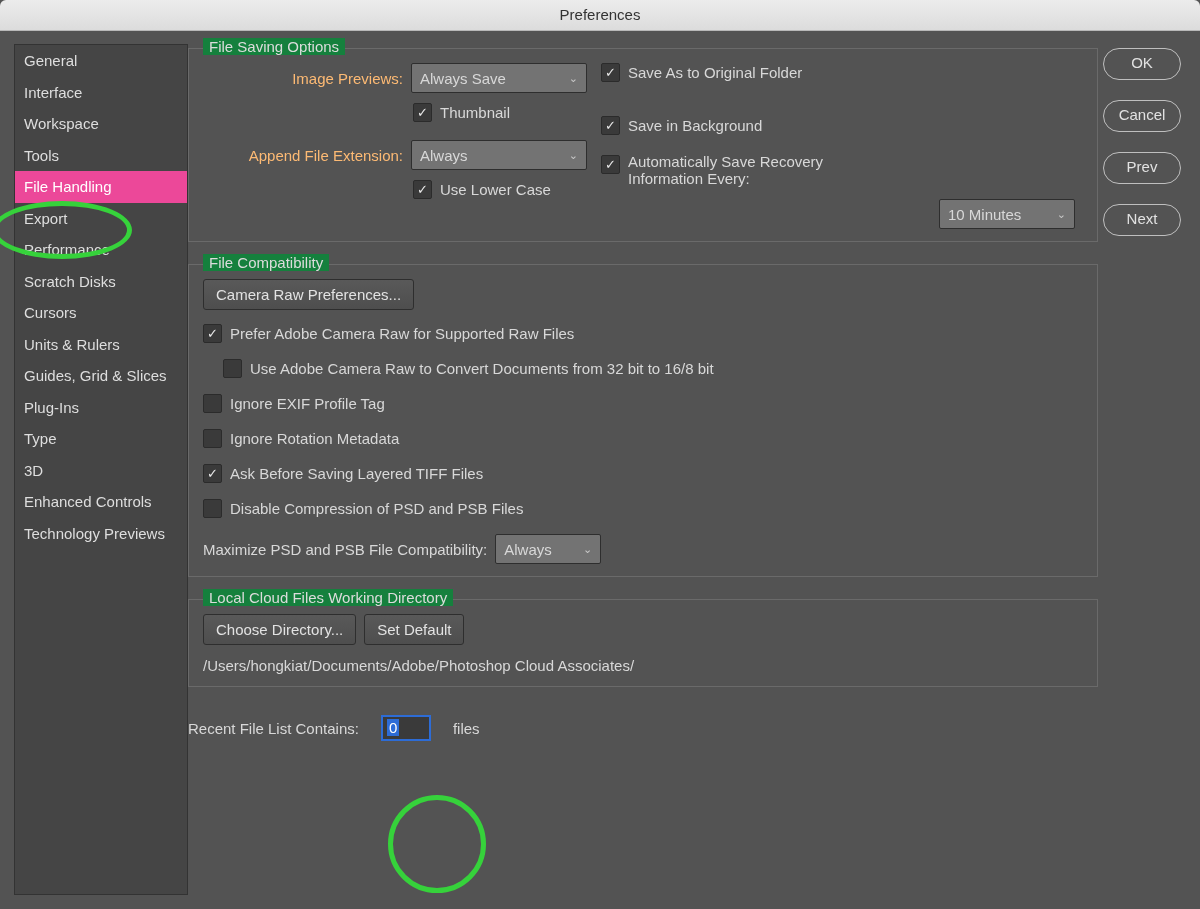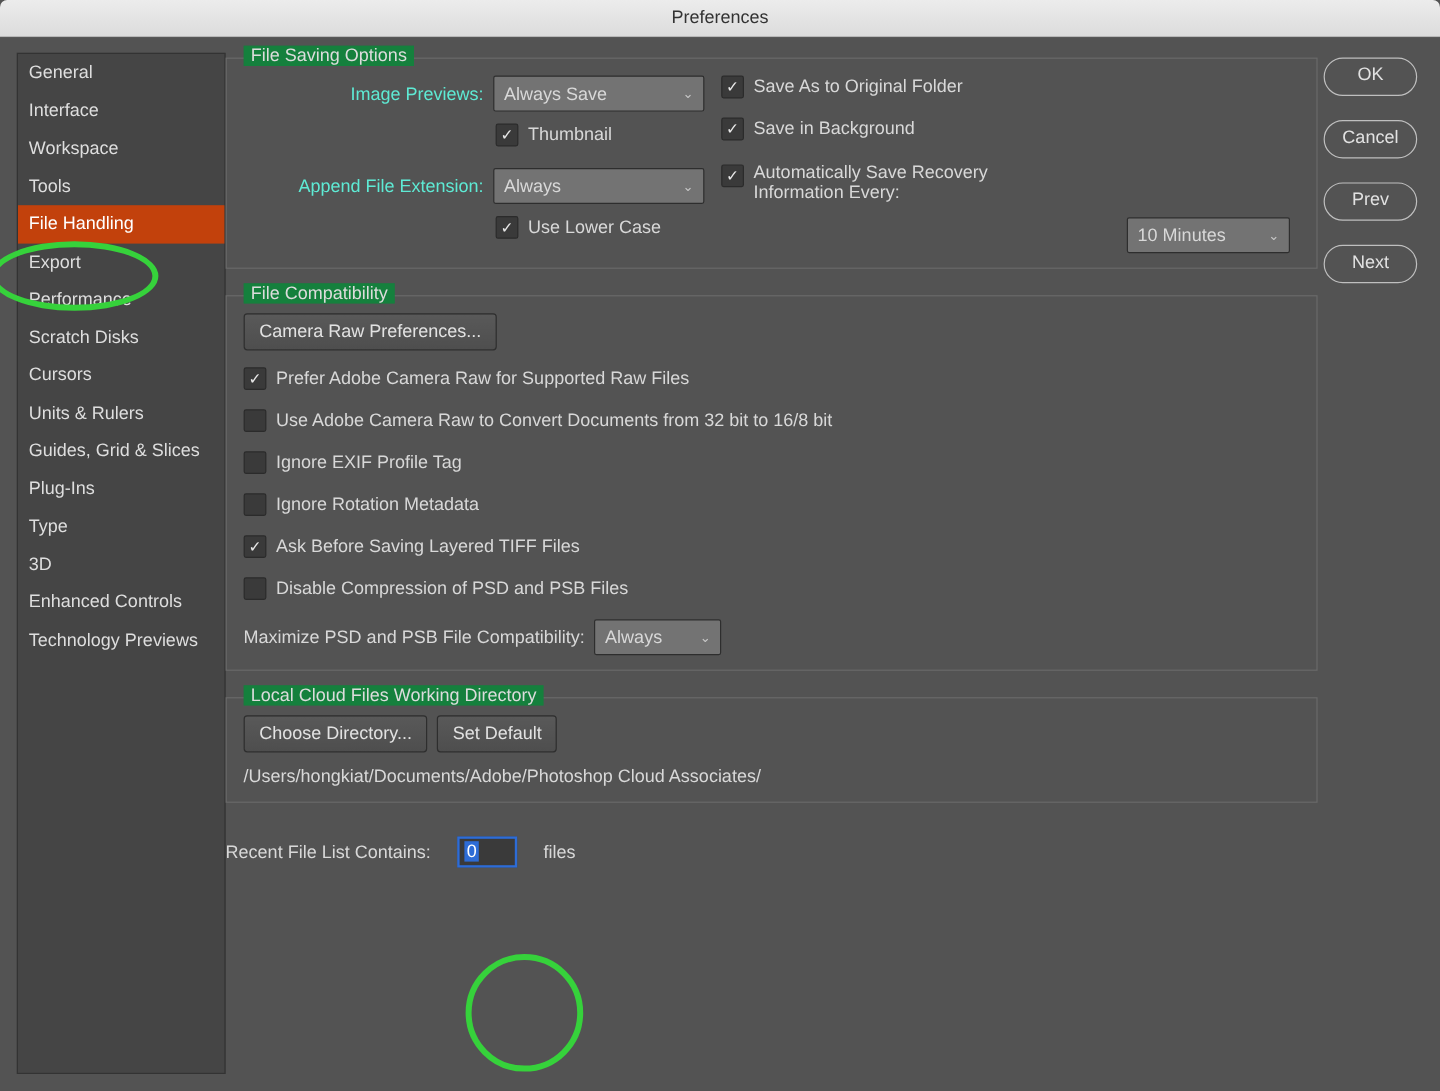--- a/index.html
+++ b/index.html
@@ -31,21 +31,21 @@
     border:1px solid #333;
     padding:0;
   }
   .sidebar .item {
     padding:6px 9px;
     font-size:15px;
     color:#dedede;
     cursor:pointer;
     line-height:1.3;
   }
-  .sidebar .item.selected { background:#c2410c; color:#fff; }
+  .sidebar .item.selected { background:#ec4899; color:#fff; }
 
   .main { flex:1; position:relative; }
 
   .fieldset {
     border:1px solid #6a6a6a;
     margin-top:4px;
     padding:14px 14px 12px 14px;
     position:relative;
   }
   .fieldset > .legend {
@@ -101,21 +101,21 @@
     text-align:center;
     line-height:28px;
     color:#e2e2e2;
     font-size:15px;
     margin-bottom:20px;
     cursor:pointer;
   }
 
   .right-buttons { width:88px; display:flex; flex-direction:column; align-items:center; padding-top:4px; }
 
-  .label-right { text-align:right; color:#5eead4; }
+  .label-right { text-align:right; color:#fdba74; }
 
   .textbox-highlight {
     width:38px; height:22px;
     background:#3a3a3a;
     border:2px solid #2d6cd6;
     color:#fff;
     font-size:15px;
     text-align:left;
     padding:0 4px;
     line-height:22px;
@@ -183,21 +183,21 @@
               <span class="chev">⌄</span>
             </div>
           </div>
           <div class="row" style="margin:0 0 4px 210px;">
             <span class="check checked"></span>
             <span>Use Lower Case</span>
           </div>
         </div>
 
         <div style="flex:1; padding-left:4px;">
-          <div class="row" style="margin-bottom:16px;">
+          <div class="row" style="margin-bottom:34px;">
             <span class="check checked"></span>
             <span>Save As to Original Folder</span>
           </div>
           <div class="row" style="margin-bottom:18px;">
             <span class="check checked"></span>
             <span>Save in Background</span>
           </div>
           <div class="row" style="align-items:flex-start; margin-bottom:12px;">
             <span class="check checked" style="margin-top:2px;"></span>
             <span style="max-width:240px;">Automatically Save Recovery Information Every:</span>
@@ -215,21 +215,21 @@
     <div class="fieldset" style="margin-top:22px;">
       <div class="legend">File Compatibility</div>
 
       <div class="row" style="margin-bottom:14px;">
         <div class="btn"><span>Camera Raw Preferences...</span></div>
       </div>
       <div class="row" style="margin-bottom:16px;">
         <span class="check checked"></span>
         <span>Prefer Adobe Camera Raw for Supported Raw Files</span>
       </div>
-      <div class="row" style="margin-bottom:16px;">
+      <div class="row" style="margin-bottom:16px;margin-left:20px;">
         <span class="check"></span>
         <span>Use Adobe Camera Raw to Convert Documents from 32 bit to 16/8 bit</span>
       </div>
       <div class="row" style="margin-bottom:16px;">
         <span class="check"></span>
         <span>Ignore EXIF Profile Tag</span>
       </div>
       <div class="row" style="margin-bottom:16px;">
         <span class="check"></span>
         <span>Ignore Rotation Metadata</span>

